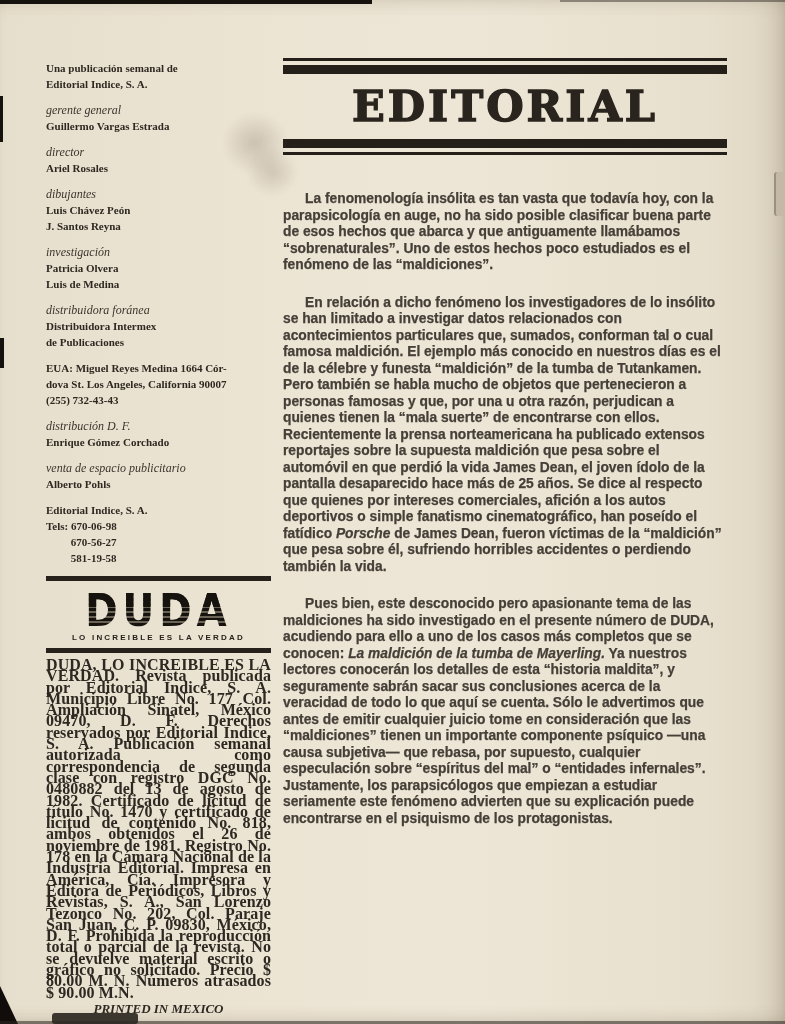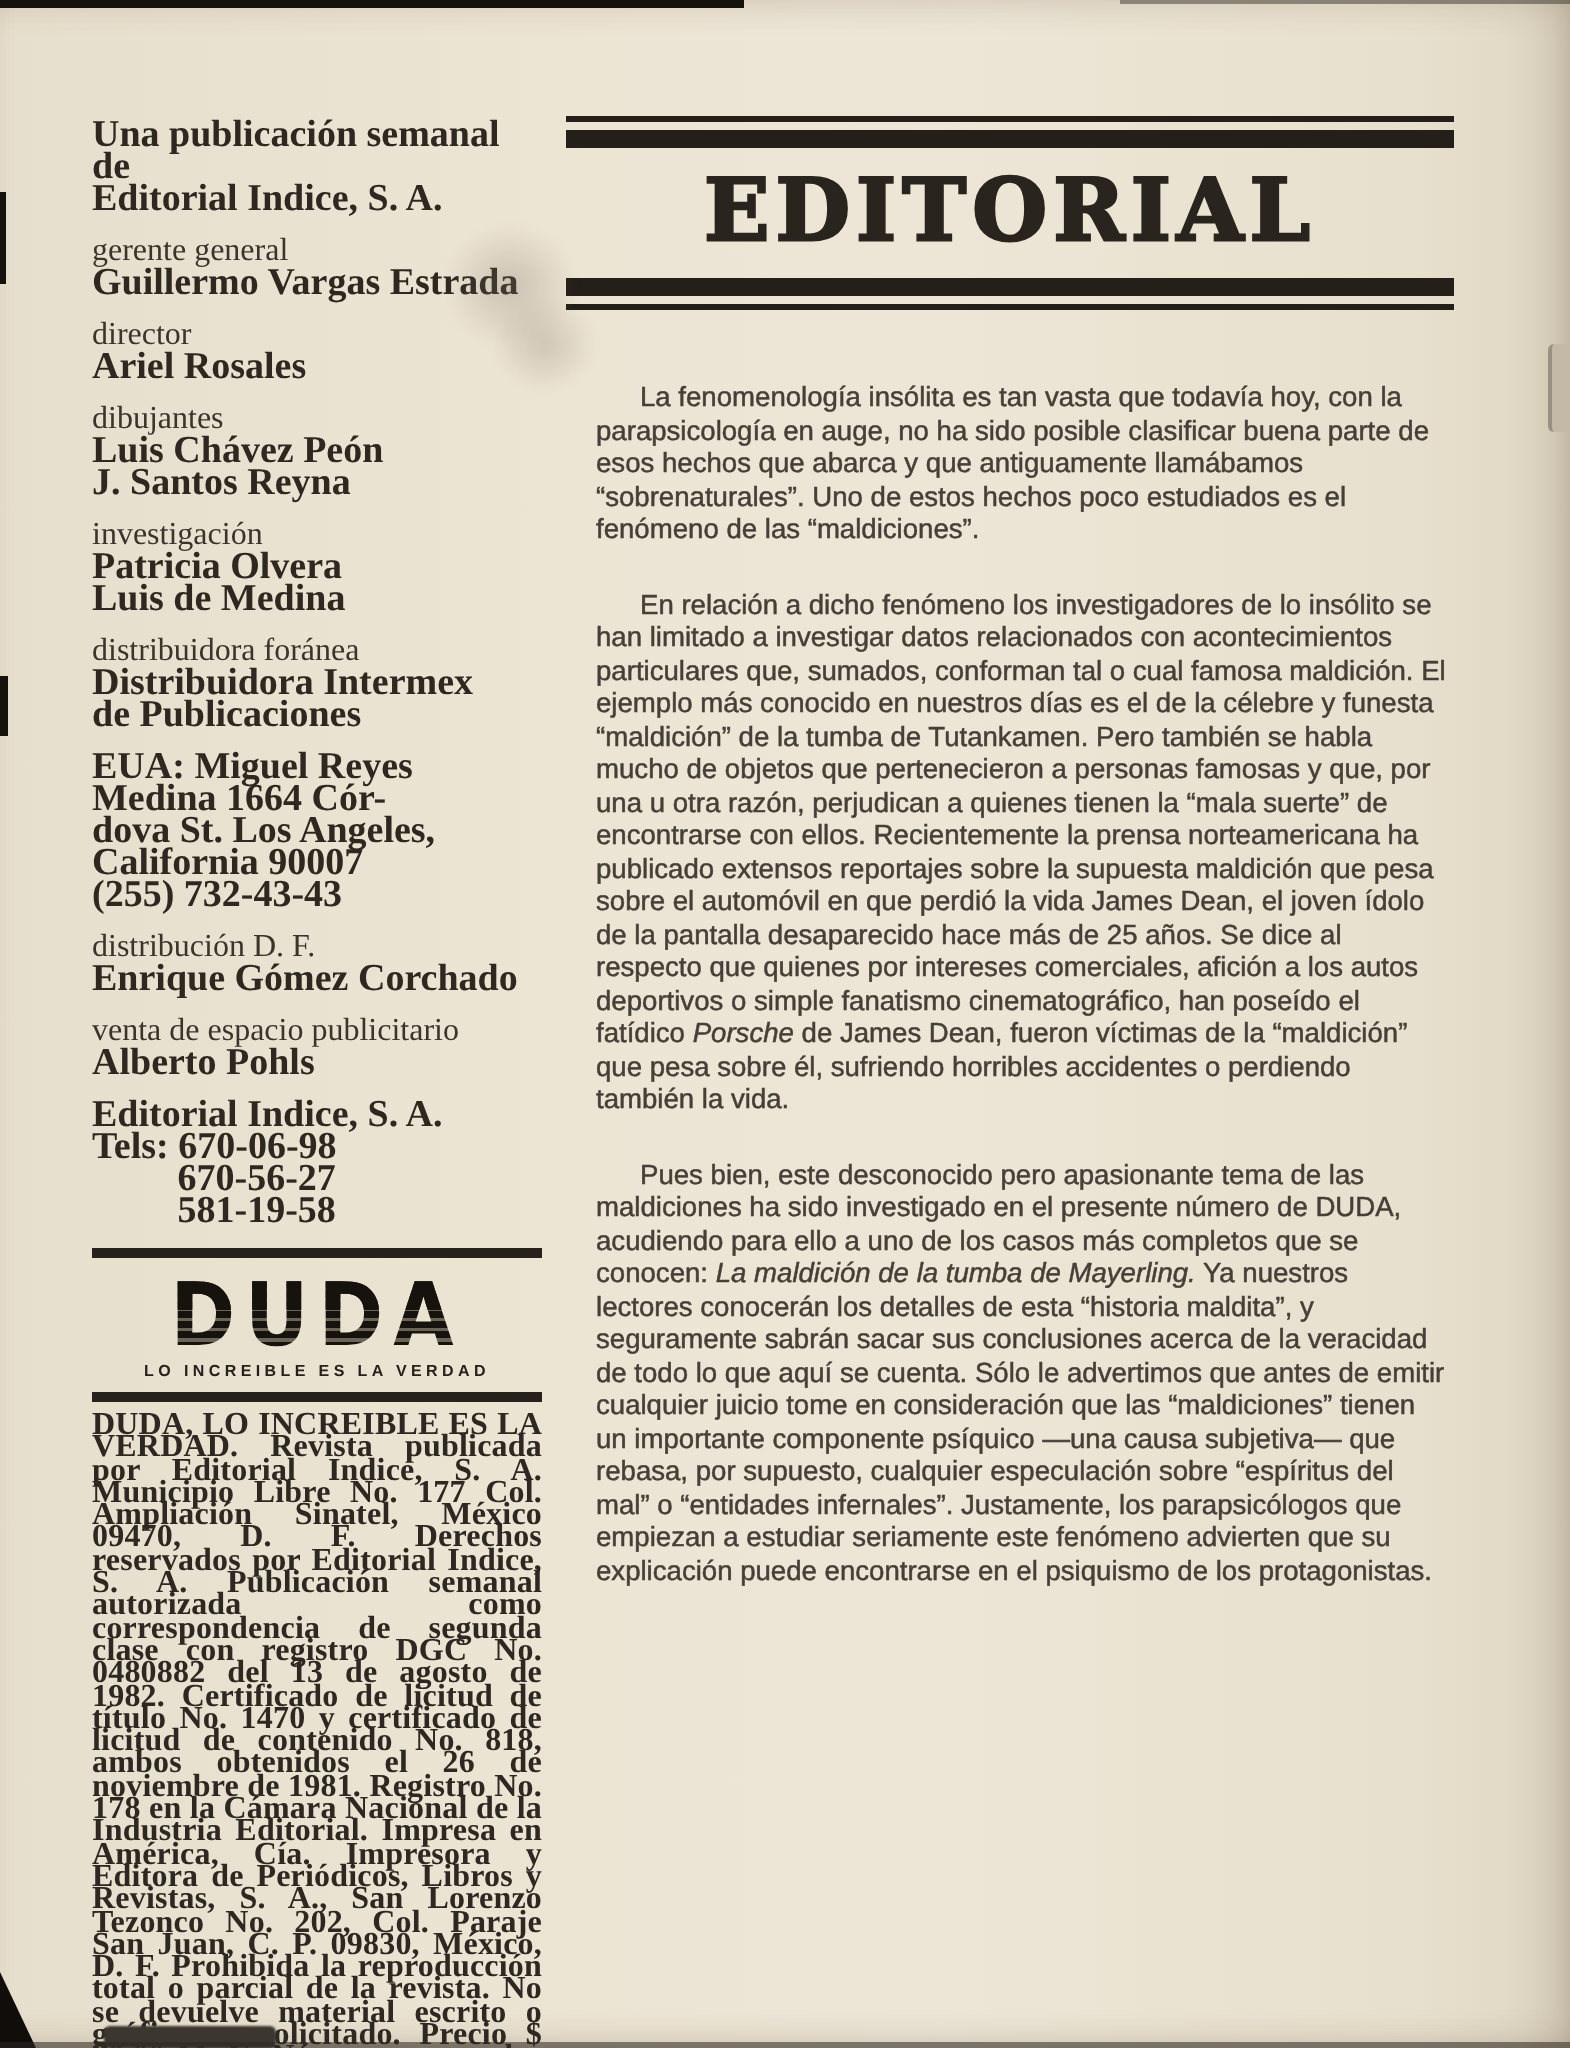--- a/index.html
+++ b/index.html
@@ -6,22 +6,22 @@
   .page{
     position:relative; width:785px; height:1024px; overflow:hidden;
     background:linear-gradient(90deg,#e7dfcd 0%,#ece4d3 30%,#ede6d6 60%,#e8e0ce 90%,#ded5c2 100%);
     box-shadow:inset -16px 0 26px -12px rgba(96,80,58,.28), inset 0 -12px 20px -14px rgba(96,80,58,.32), inset 0 14px 20px -16px rgba(96,80,58,.18);
     font-family:"Liberation Serif", serif; color:#322c25;
   }
 
   
   .leftcol{position:absolute; left:46px; top:60px; width:225px;}
   .mast-group{margin-bottom:10px;}
-  .mast-label{font-size:16px; line-height:16px; color:#3b342c;}
-  .mast-line{font-weight:bold; font-size:19px; line-height:16px; color:#2e2821; white-space:pre-wrap;}
+  .mast-label{font-style:italic; font-size:12px; line-height:16px; color:#3b342c;}
+  .mast-line{font-weight:bold; font-size:11px; line-height:16px; color:#2e2821; white-space:pre-wrap;}
   .rule{height:5px; background:#26221b; margin:6px 0 0 0;}
   .logo-block{text-align:center; padding-top:9px;}
   .duda{
     display:inline-block; font-family:"DejaVu Sans",sans-serif; font-weight:bold;
     font-size:39px; line-height:42px; letter-spacing:5px; transform:scaleY(1.12);
     color:#1c1712;
   }
   @supports ((-webkit-background-clip:text)) {
     .duda{
       background-image:linear-gradient(180deg,#16120d 0 42%,rgba(0,0,0,0) 42%),
@@ -42,21 +42,21 @@
   .rightcol{position:absolute; left:283px; top:58px; width:444px;}
   .h-thin{height:3px; background:#241f19;}
   .h-thick{height:9px; background:#241f19;}
   .gap4{height:4px;}
   .ed-title{
     text-align:center; font-family:"DejaVu Serif",serif; font-weight:bold;
     font-size:43px; line-height:46px; letter-spacing:3px; color:#2a241e;
     -webkit-text-stroke:1.4px #2a241e; margin:9px 0 10px 0;
   }
   .ed-body{margin-top:36px; font-family:"Liberation Sans",sans-serif; font-size:13.8px; line-height:16.5px; color:#453f38; -webkit-text-stroke:.25px #453f38; width:442px;}
-  .ed-body p{margin:0 0 21px 15px; text-indent:22px;}
+  .ed-body p{margin:0 0 21px 0; text-indent:22px;font-weight:bold;}
   .ed-body .it{font-style:italic;}
 
   
   .art{position:absolute;}
   .smudge{border-radius:50%; filter:blur(2px);}
 </style>
 </head>
 <body>
 
 <div class="page">

